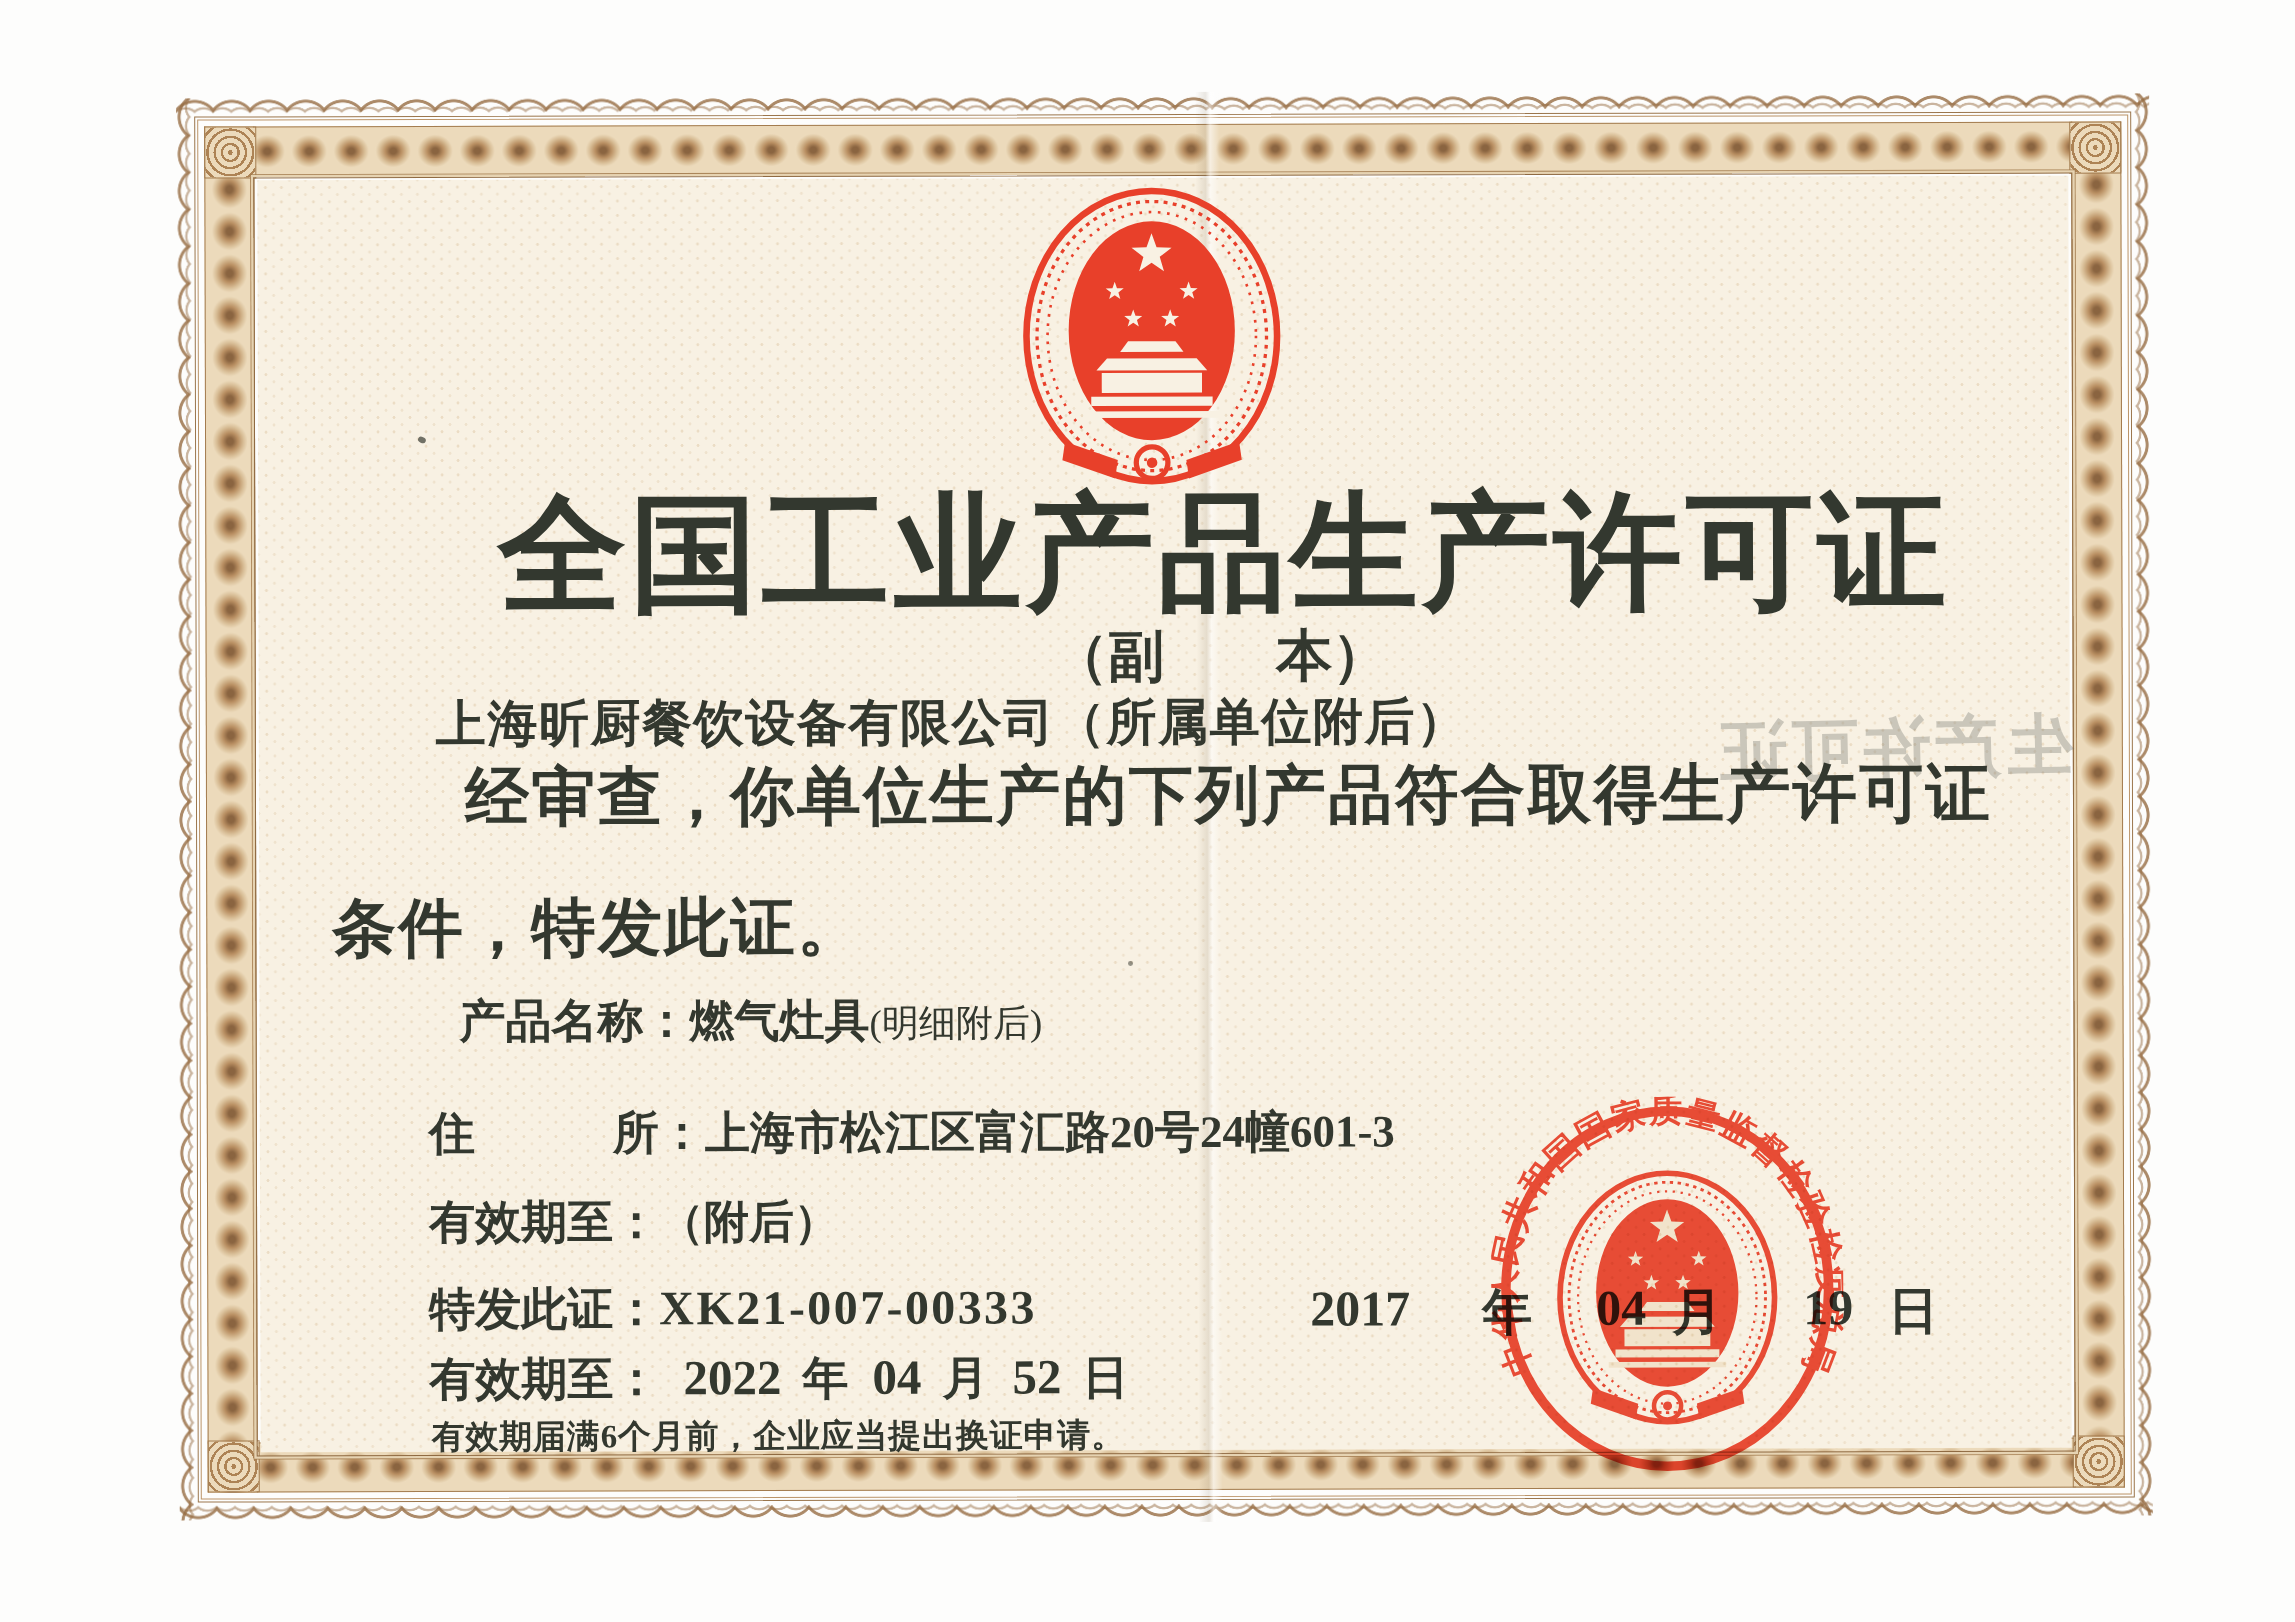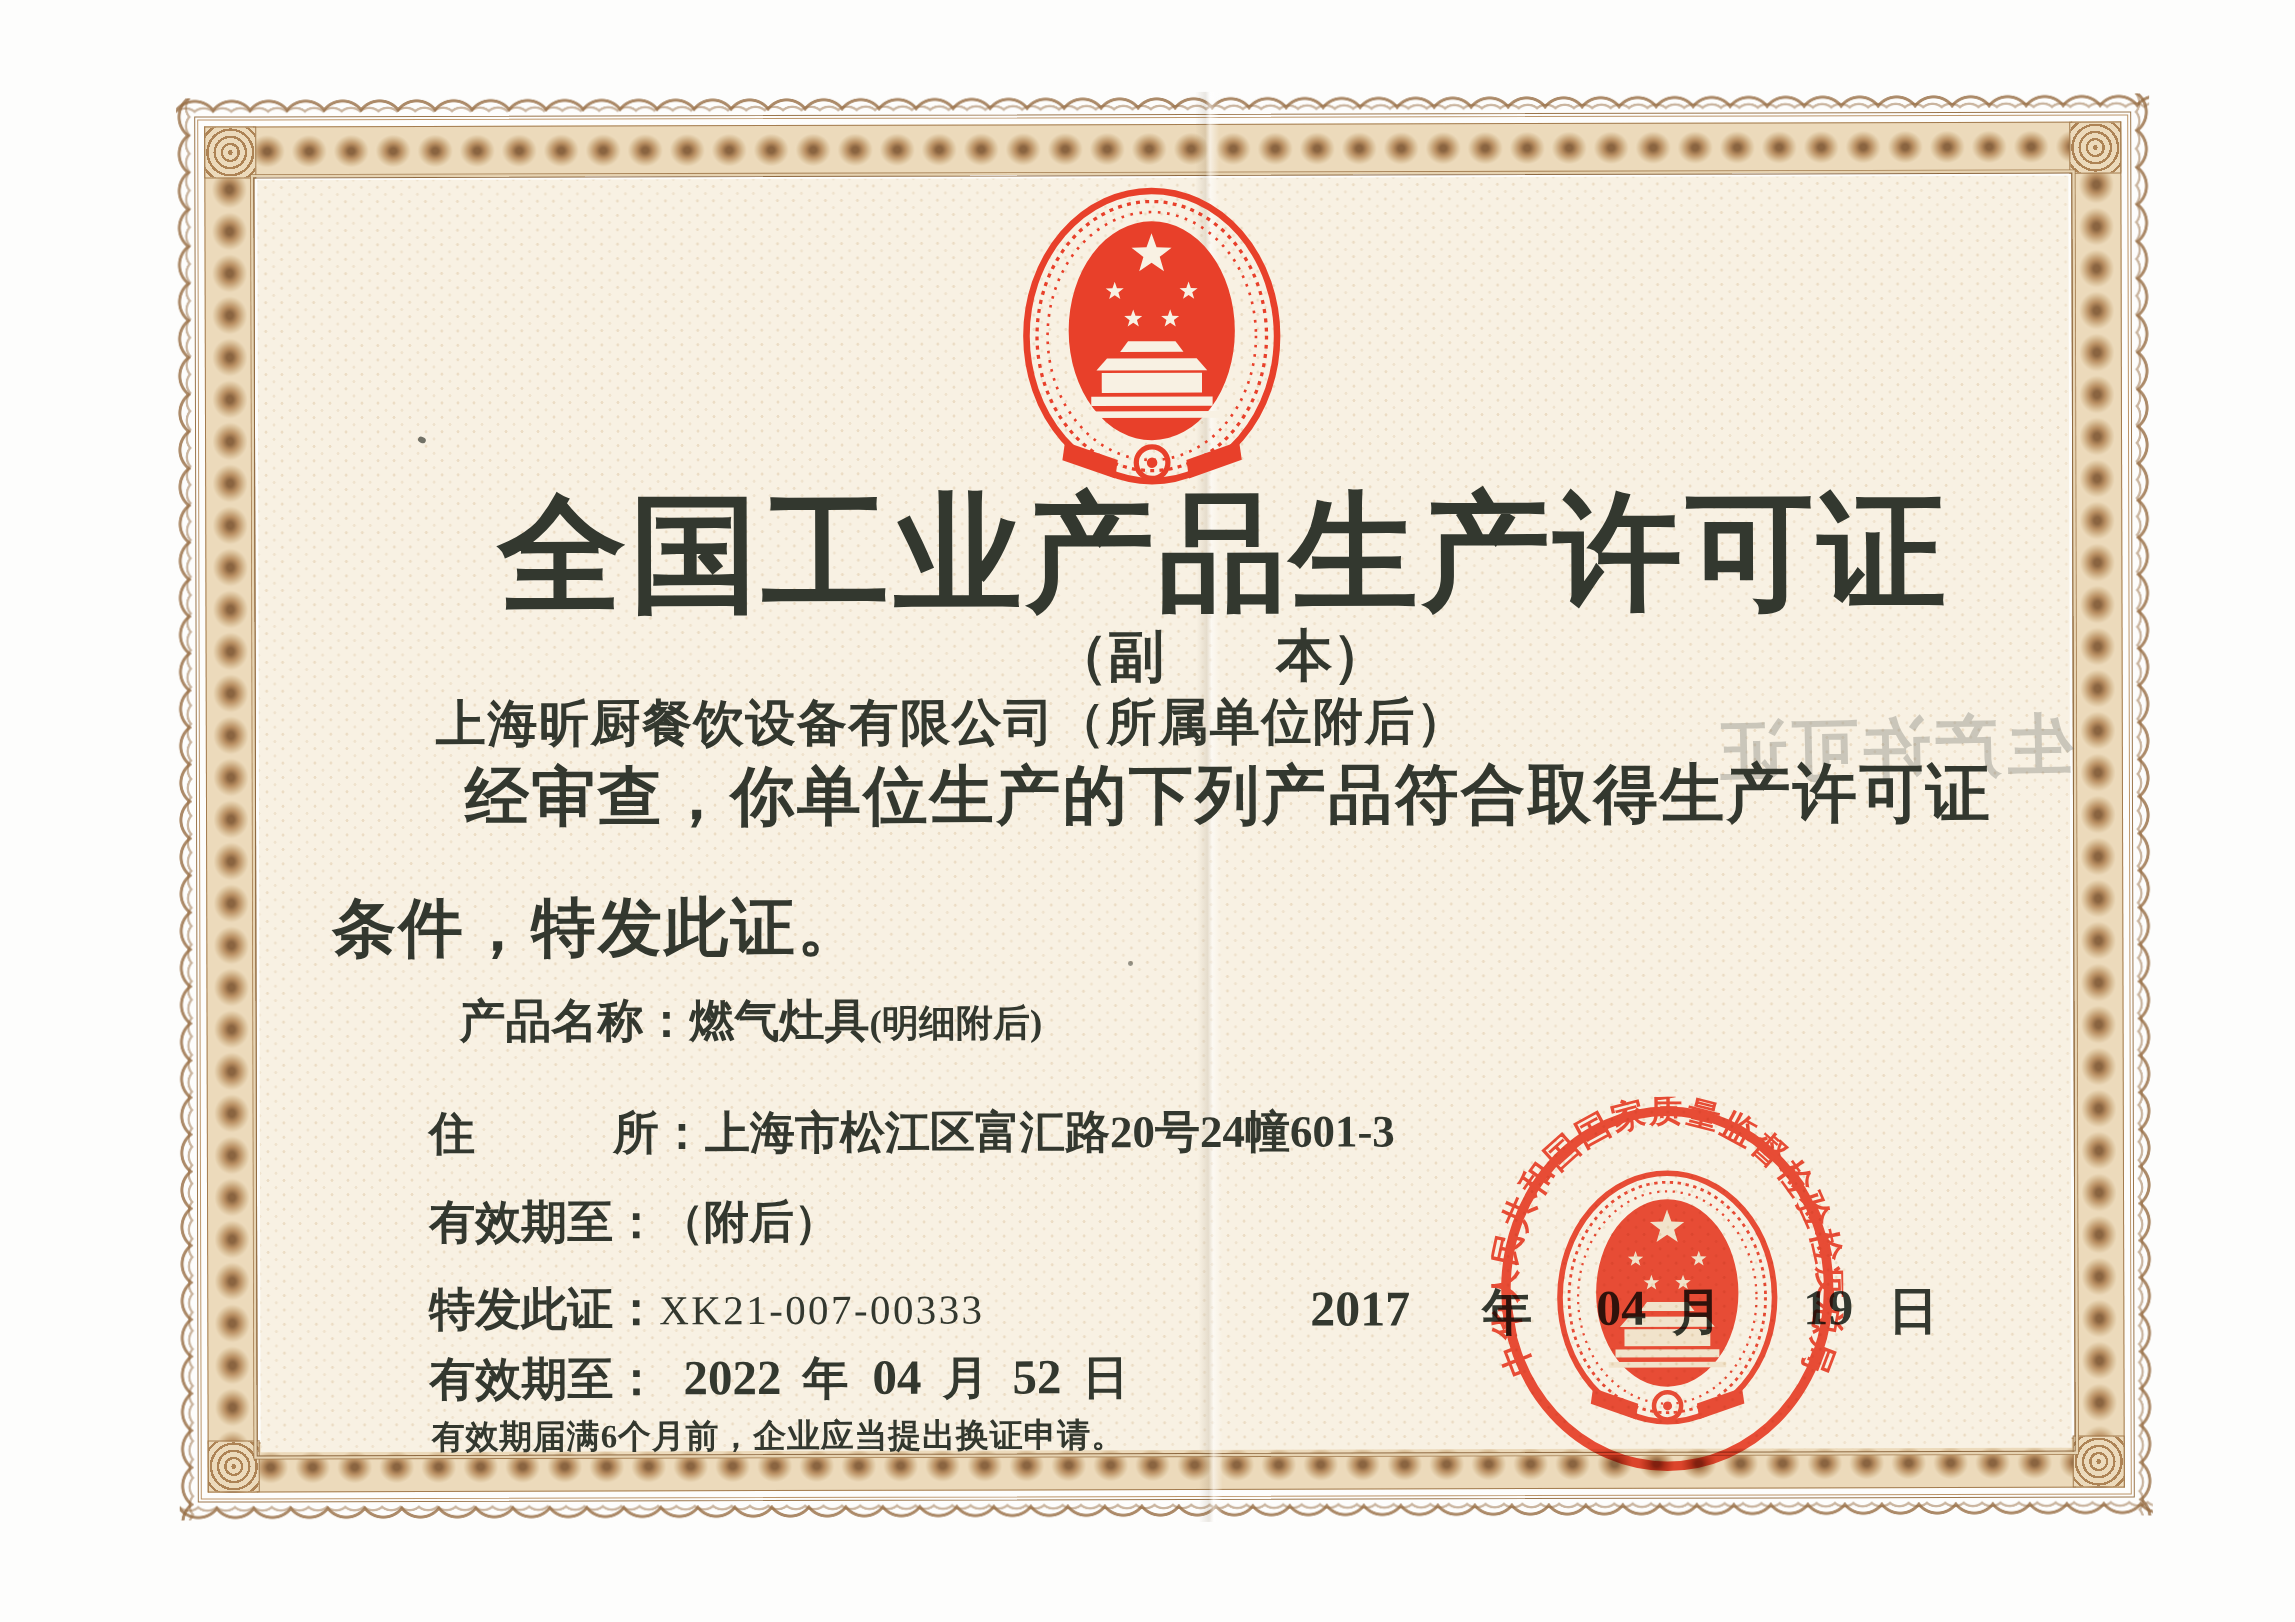--- a/index.html
+++ b/index.html
@@ -86,25 +86,25 @@
   .company{position:absolute;left:264px;top:599px;z-index:3;font-size:50px;font-weight:700;
     letter-spacing:1.6px;white-space:nowrap;}
   .para{position:absolute;left:160px;z-index:3;font-size:64px;font-weight:700;letter-spacing:2.4px;white-space:nowrap;}
   .para1{top:662px;text-indent:133px;}
   .para2{top:793px;}
 
   .row{position:absolute;z-index:3;white-space:nowrap;font-weight:700;}
   .row .lab{font-size:46px;font-weight:700;}
   .row .val{font-size:45px;font-weight:700;}
   .row-product{left:287px;top:899px;}
-  .row-product .note{font-size:37px;font-weight:700;}
+  .row-product .note{font-size:37px;font-weight:400;}
   .row-res{left:256px;top:1011px;}
   .row-prod-addr{left:256px;top:1100px;}
   .row-certno{left:256px;top:1187px;}
-  .row-certno .val{font-size:41px;letter-spacing:2.4px;font-weight:400;margin-top:24px;}
+  .row-certno .val{font-size:48px;letter-spacing:2.4px;font-weight:700;margin-top:24px;}
   .row-valid{left:256px;top:1257px;}
   .row-valid .num{font-size:49px;font-weight:600;margin-left:24px;}
   .row-valid .unit{font-size:46px;font-weight:700;margin-left:21px;}
   .row-valid .num:first-of-type{margin-left:35px;}
   .footnote{position:absolute;left:258px;top:1323px;z-index:3;font-size:33px;font-weight:700;
     letter-spacing:0.8px;white-space:nowrap;}
 
   .issue{position:absolute;z-index:3;top:1190px;font-size:50px;font-weight:700;white-space:nowrap;}
   .i-y{left:1137px;font-weight:600;} .i-yu{left:1309px;}
   .i-m{left:1423px;font-weight:600;} .i-mu{left:1499px;}

